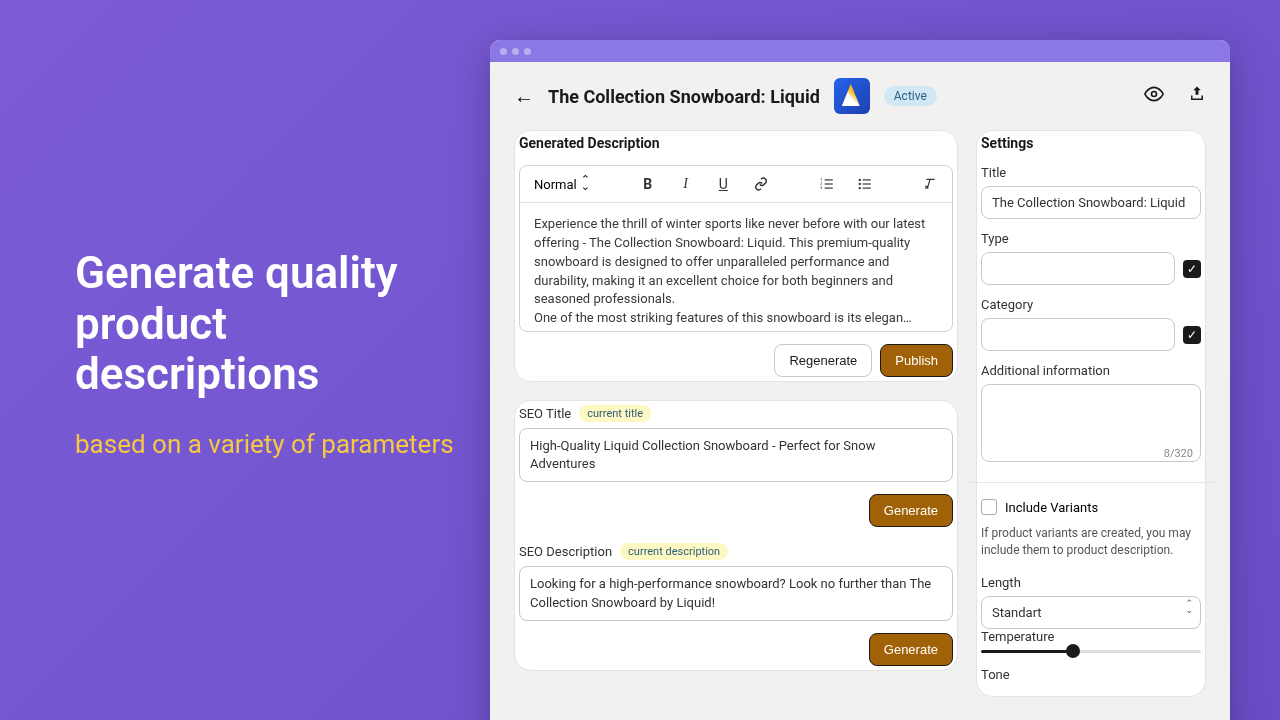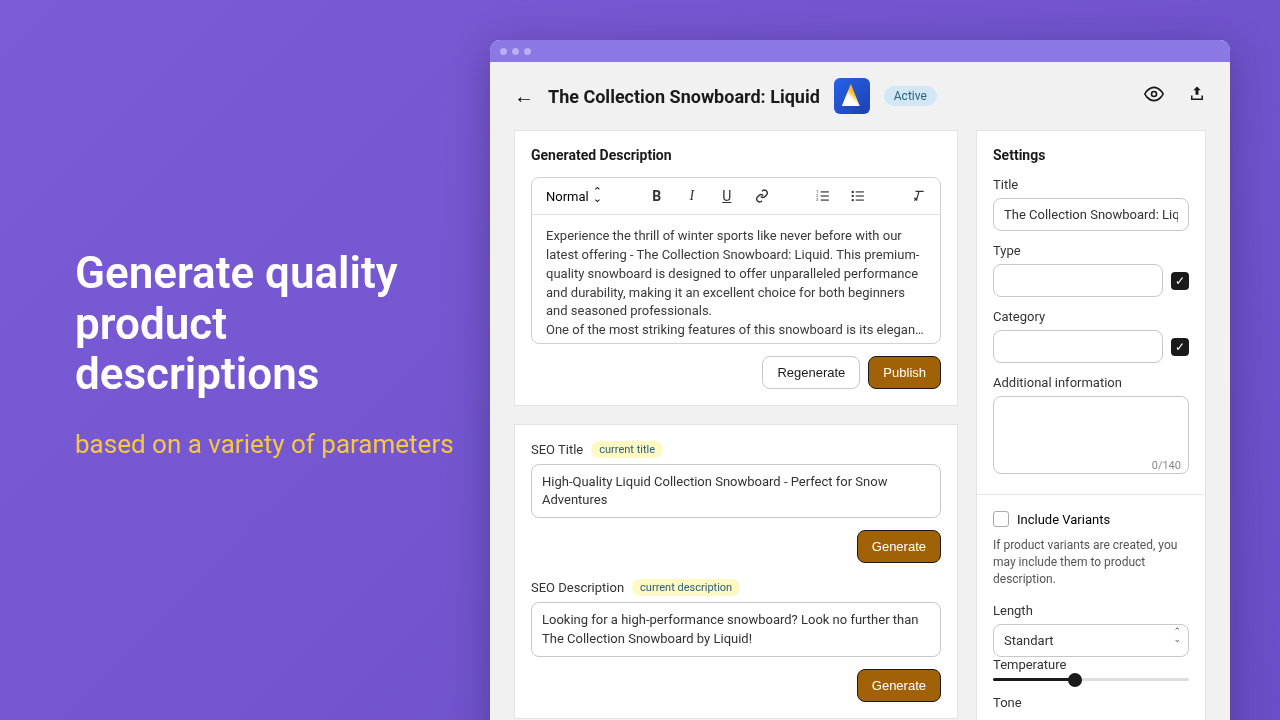--- a/index.html
+++ b/index.html
@@ -55,30 +55,30 @@
   font-size: 12px; padding: 3px 10px; border-radius: 10px;
 }
 .header-spacer { flex: 1; }
 .header-icon { font-size: 18px; margin-left: 10px; cursor: pointer; }
 .app-body {
   display: flex; gap: 18px; padding: 0 24px 24px;
 }
 .main-col { flex: 1; min-width: 0; }
 .side-col { width: 230px; }
 .card {
-  background: #fff; border: 1px solid #e3e3e3; border-radius: 0;
-  padding: 16px; margin-bottom: 18px;
+  background: #fff; border: 1px solid #e3e3e3; border-radius: 17px;
+  padding: 4px; margin-bottom: 18px;
 }
 .card-title { font-size: 14px; font-weight: 700; margin-bottom: 14px; color: #1a1a1a; }
 .editor {
   border: 1px solid #d0d0d0; border-radius: 8px; overflow: hidden;
 }
 .editor-toolbar {
   display: flex; align-items: center; gap: 14px;
-  border-bottom: 1px solid #e0e0e0; padding: 6px 10px; justify-content: flex-end;
+  border-bottom: 1px solid #e0e0e0; padding: 6px 10px;
 }
 .style-select {
   font-size: 13px; border: none; background: none; padding: 2px 4px;
   display: flex; align-items: center; gap: 4px;
 }
 .tb-sep { width: 14px; }
 .tb-btn {
   width: 24px; height: 24px; display: flex; align-items: center; justify-content: center;
   font-size: 14px; cursor: pointer; color: #333;
 }
@@ -270,21 +270,21 @@
 
         <div class="field-label">Category</div>
         <div class="side-row">
           <input class="text-input" value="" style="">
           <div class="check-square">✓</div>
         </div>
 
         <div class="field-label">Additional information</div>
         <div class="side-textarea" style="margin-bottom:14px;">
           <textarea class="textarea" rows="4" style=""></textarea>
-          <span class="char-count">0/140</span>
+          <span class="char-count">8/320</span>
         </div>
 
         <div class="divider"></div>
 
         <div class="checkbox-row">
           <div class="checkbox-box"></div>
           <span style="font-size:13px;">Include Variants</span>
         </div>
         <div class="helper-text">If product variants are created, you may include them to product description.</div>
 

